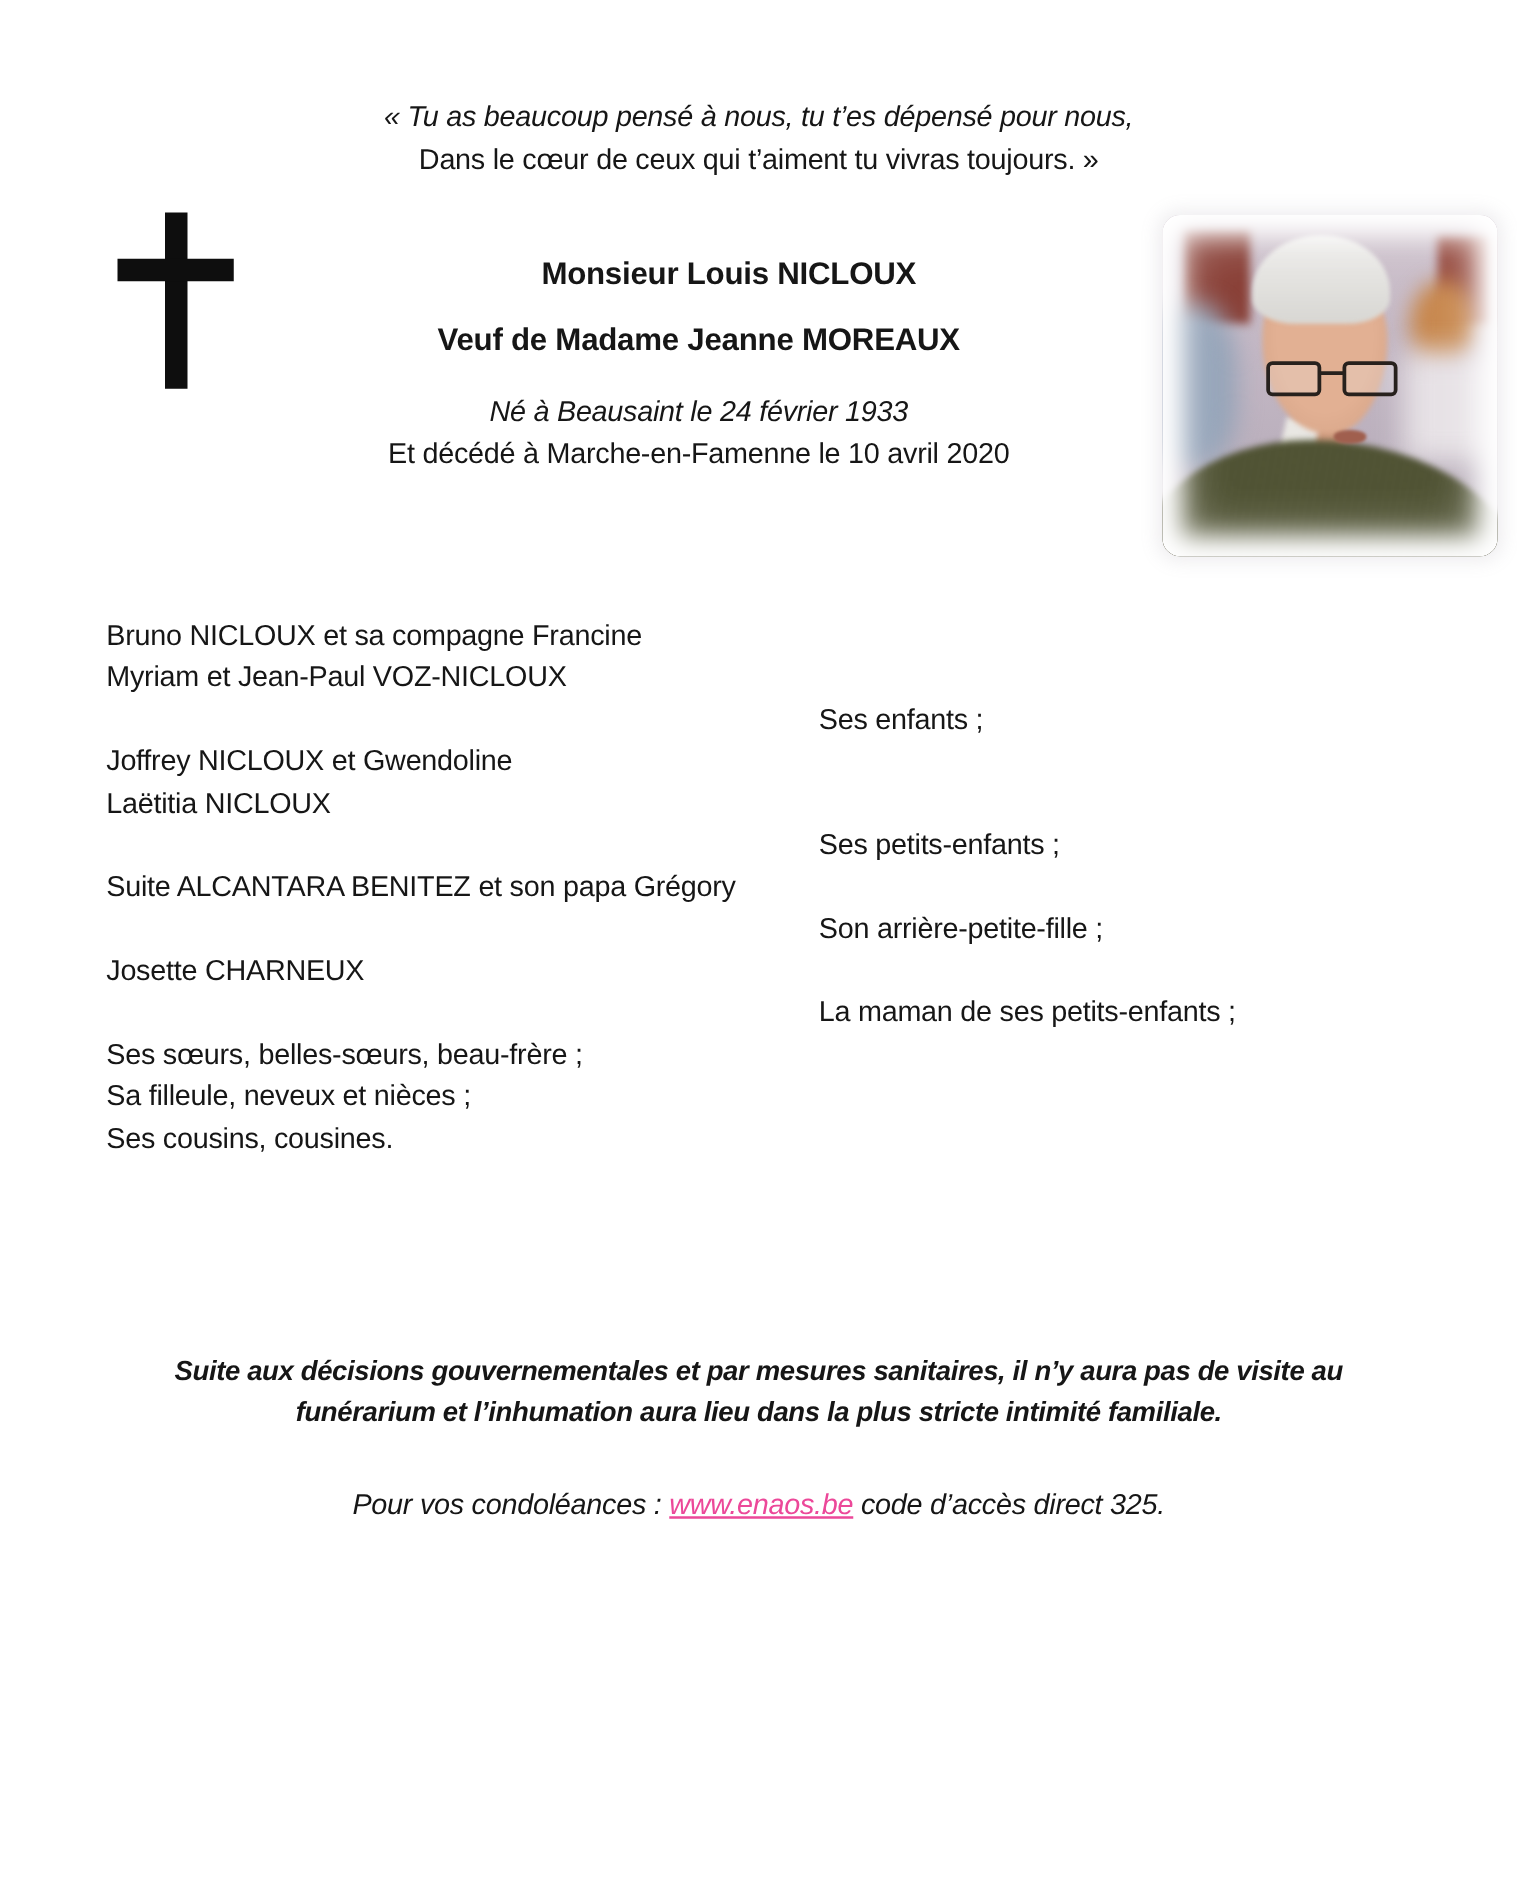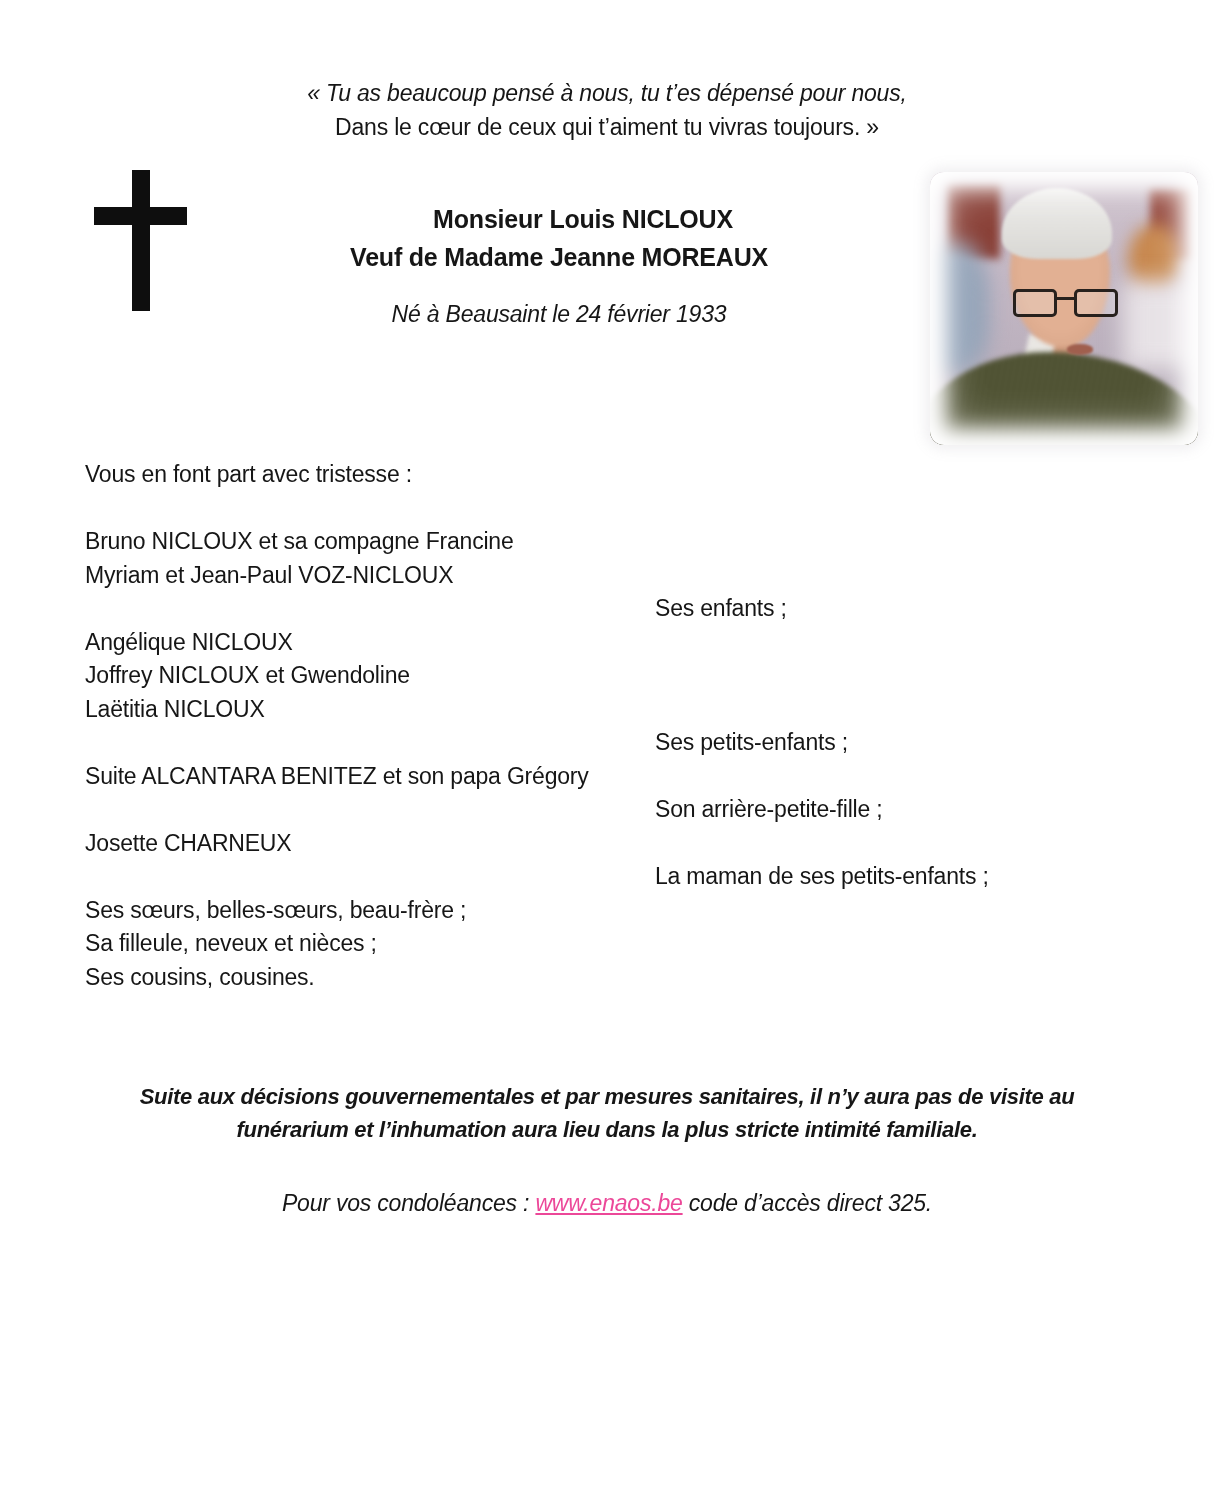--- a/index.html
+++ b/index.html
@@ -27,21 +27,21 @@
   .cross { position:absolute; left:0; top:0; }
   .cross .v { position:absolute; left:132px; top:170px; width:18px; height:141px; background:#0e0e0e; }
   .cross .h { position:absolute; left:94px;  top:207px; width:93px; height:18px;  background:#0e0e0e; }
 
   
   .header {
     position:absolute; top:204px; left:0; width:1118px;
     text-align:center; white-space:nowrap;
   }
   .header .t1 { font-size:25px; font-weight:bold; line-height:30px;padding-left:48px; }
-  .header .t2 { margin-top:8px; font-size:25px; font-weight:bold; line-height:30px; }
+  .header .t2 { margin-top:23px; font-size:25px; font-weight:bold; line-height:30px; }
   .header .t3 { margin-top:26px; font-size:23px; line-height:33px;font-style:italic; }
   .header .t4 { font-size:23px; line-height:33px; }
 
   
   .photo {
     position:absolute; left:930px; top:172px; width:268px; height:273px;
     border-radius:14px; overflow:hidden;
     box-shadow:0 0 14px 4px rgba(150,140,155,0.15);
   }
   .photo .layer { position:absolute; }
@@ -105,20 +105,21 @@
 
   <div class="cross">
     <div class="v"></div>
     <div class="h"></div>
   </div>
 
   <div class="header">
     <div class="t1">Monsieur Louis NICLOUX</div>
     <div class="t2">Veuf de Madame Jeanne MOREAUX</div>
     <div class="t3">Né à Beausaint le 24 février 1933</div>
+    <div class="t4">Et décédé à Marche-en-Famenne le 10 avril 2020</div>
   </div>
 
   <div class="photo">
     <div class="layer ph-bg"></div>
     <div class="layer ph-frame-l"></div>
     <div class="layer ph-frame-r"></div>
     <div class="layer ph-bgp-l"></div>
     <div class="layer ph-bgp-r"></div>
     <div class="layer ph-bgp-r2"></div>
     <div class="layer ph-neck"></div>
@@ -129,27 +130,25 @@
     <div class="layer ph-glasses">
       <div class="lens l"></div>
       <div class="lens r"></div>
       <div class="bridge"></div>
     </div>
     <div class="layer ph-mouth"></div>
     <div class="layer ph-feather"></div>
   </div>
 
   <div class="body-block">
-    <div class="line">Vous en font part avec tristesse :</div>
     <div class="line"></div>
     <div id="family-list">
         <div class="line">Bruno NICLOUX et sa compagne Francine</div>
         <div class="line">Myriam et Jean-Paul VOZ-NICLOUX</div>
         <div class="line indent">Ses enfants ;</div>
-        <div class="line">Angélique NICLOUX</div>
         <div class="line">Joffrey NICLOUX et Gwendoline</div>
         <div class="line">Laëtitia NICLOUX</div>
         <div class="line indent">Ses petits-enfants ;</div>
         <div class="line">Suite ALCANTARA BENITEZ et son papa Grégory</div>
         <div class="line indent">Son arrière-petite-fille ;</div>
         <div class="line">Josette CHARNEUX</div>
         <div class="line indent">La maman de ses petits-enfants ;</div>
         <div class="line">Ses sœurs, belles-sœurs, beau-frère ;</div>
         <div class="line">Sa filleule, neveux et nièces ;</div>
         <div class="line">Ses cousins, cousines.</div>

